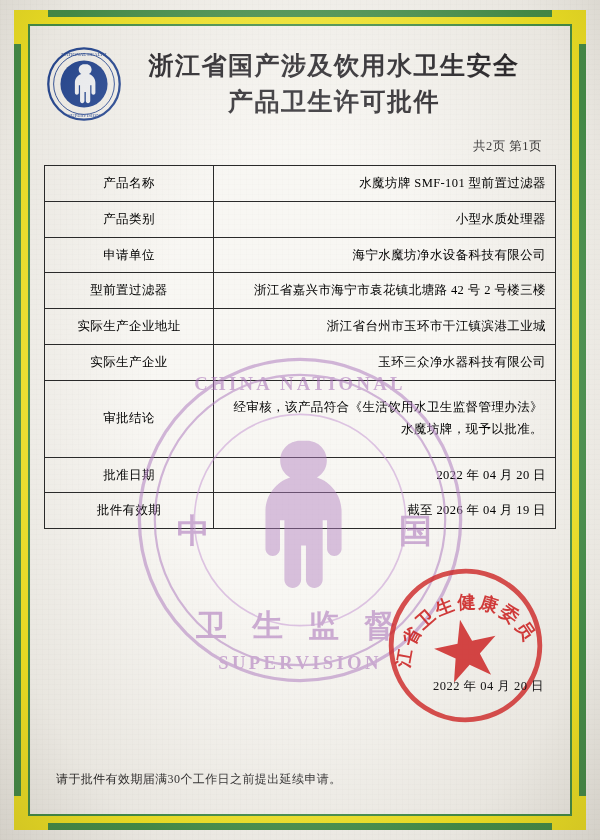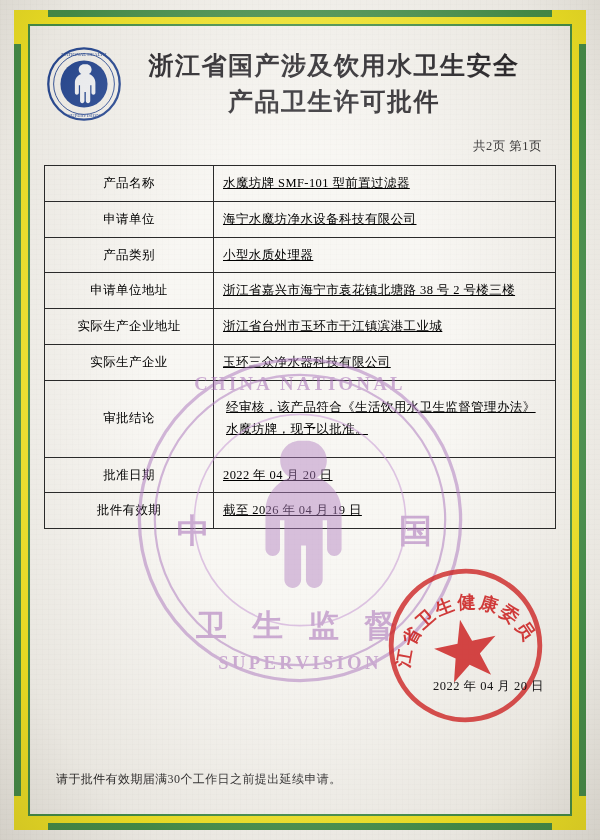--- a/index.html
+++ b/index.html
@@ -151,23 +151,22 @@
     letter-spacing: 0.4px;
     vertical-align: middle;
     background: transparent;
   }
   td.label {
     width: 150px;
     text-align: center;
     letter-spacing: 2px;
   }
   td.value {
-    text-align: left;
+    text-align: right;
     padding-left: 12px;
-    text-decoration: underline;
   }
   tr.tall td { height: 56px; }
   tr.remark td { height: 50px; }
   td.value.conclusion {
     line-height: 1.75;
     padding: 10px 12px;
   }
 
   
   .watermark {
@@ -272,30 +271,30 @@
         </svg>
       </div>
 
       <table class="cert">
         <tbody>
           <tr>
             <td class="label">产品名称</td>
             <td class="value">水魔坊牌 SMF-101 型前置过滤器</td>
           </tr>
           <tr>
+            <td class="label">产品类别</td>
+            <td class="value">小型水质处理器</td>
+          </tr>
+          <tr>
             <td class="label">申请单位</td>
             <td class="value">海宁水魔坊净水设备科技有限公司</td>
           </tr>
           <tr>
-            <td class="label">产品类别</td>
-            <td class="value">小型水质处理器</td>
-          </tr>
-          <tr>
-            <td class="label">申请单位地址</td>
-            <td class="value">浙江省嘉兴市海宁市袁花镇北塘路 38 号 2 号楼三楼</td>
+            <td class="label">型前置过滤器</td>
+            <td class="value">浙江省嘉兴市海宁市袁花镇北塘路 42 号 2 号楼三楼</td>
           </tr>
           <tr>
             <td class="label">实际生产企业地址</td>
             <td class="value">浙江省台州市玉环市干江镇滨港工业城</td>
           </tr>
           <tr>
             <td class="label">实际生产企业</td>
             <td class="value">玉环三众净水器科技有限公司</td>
           </tr>
           <tr class="tall">

